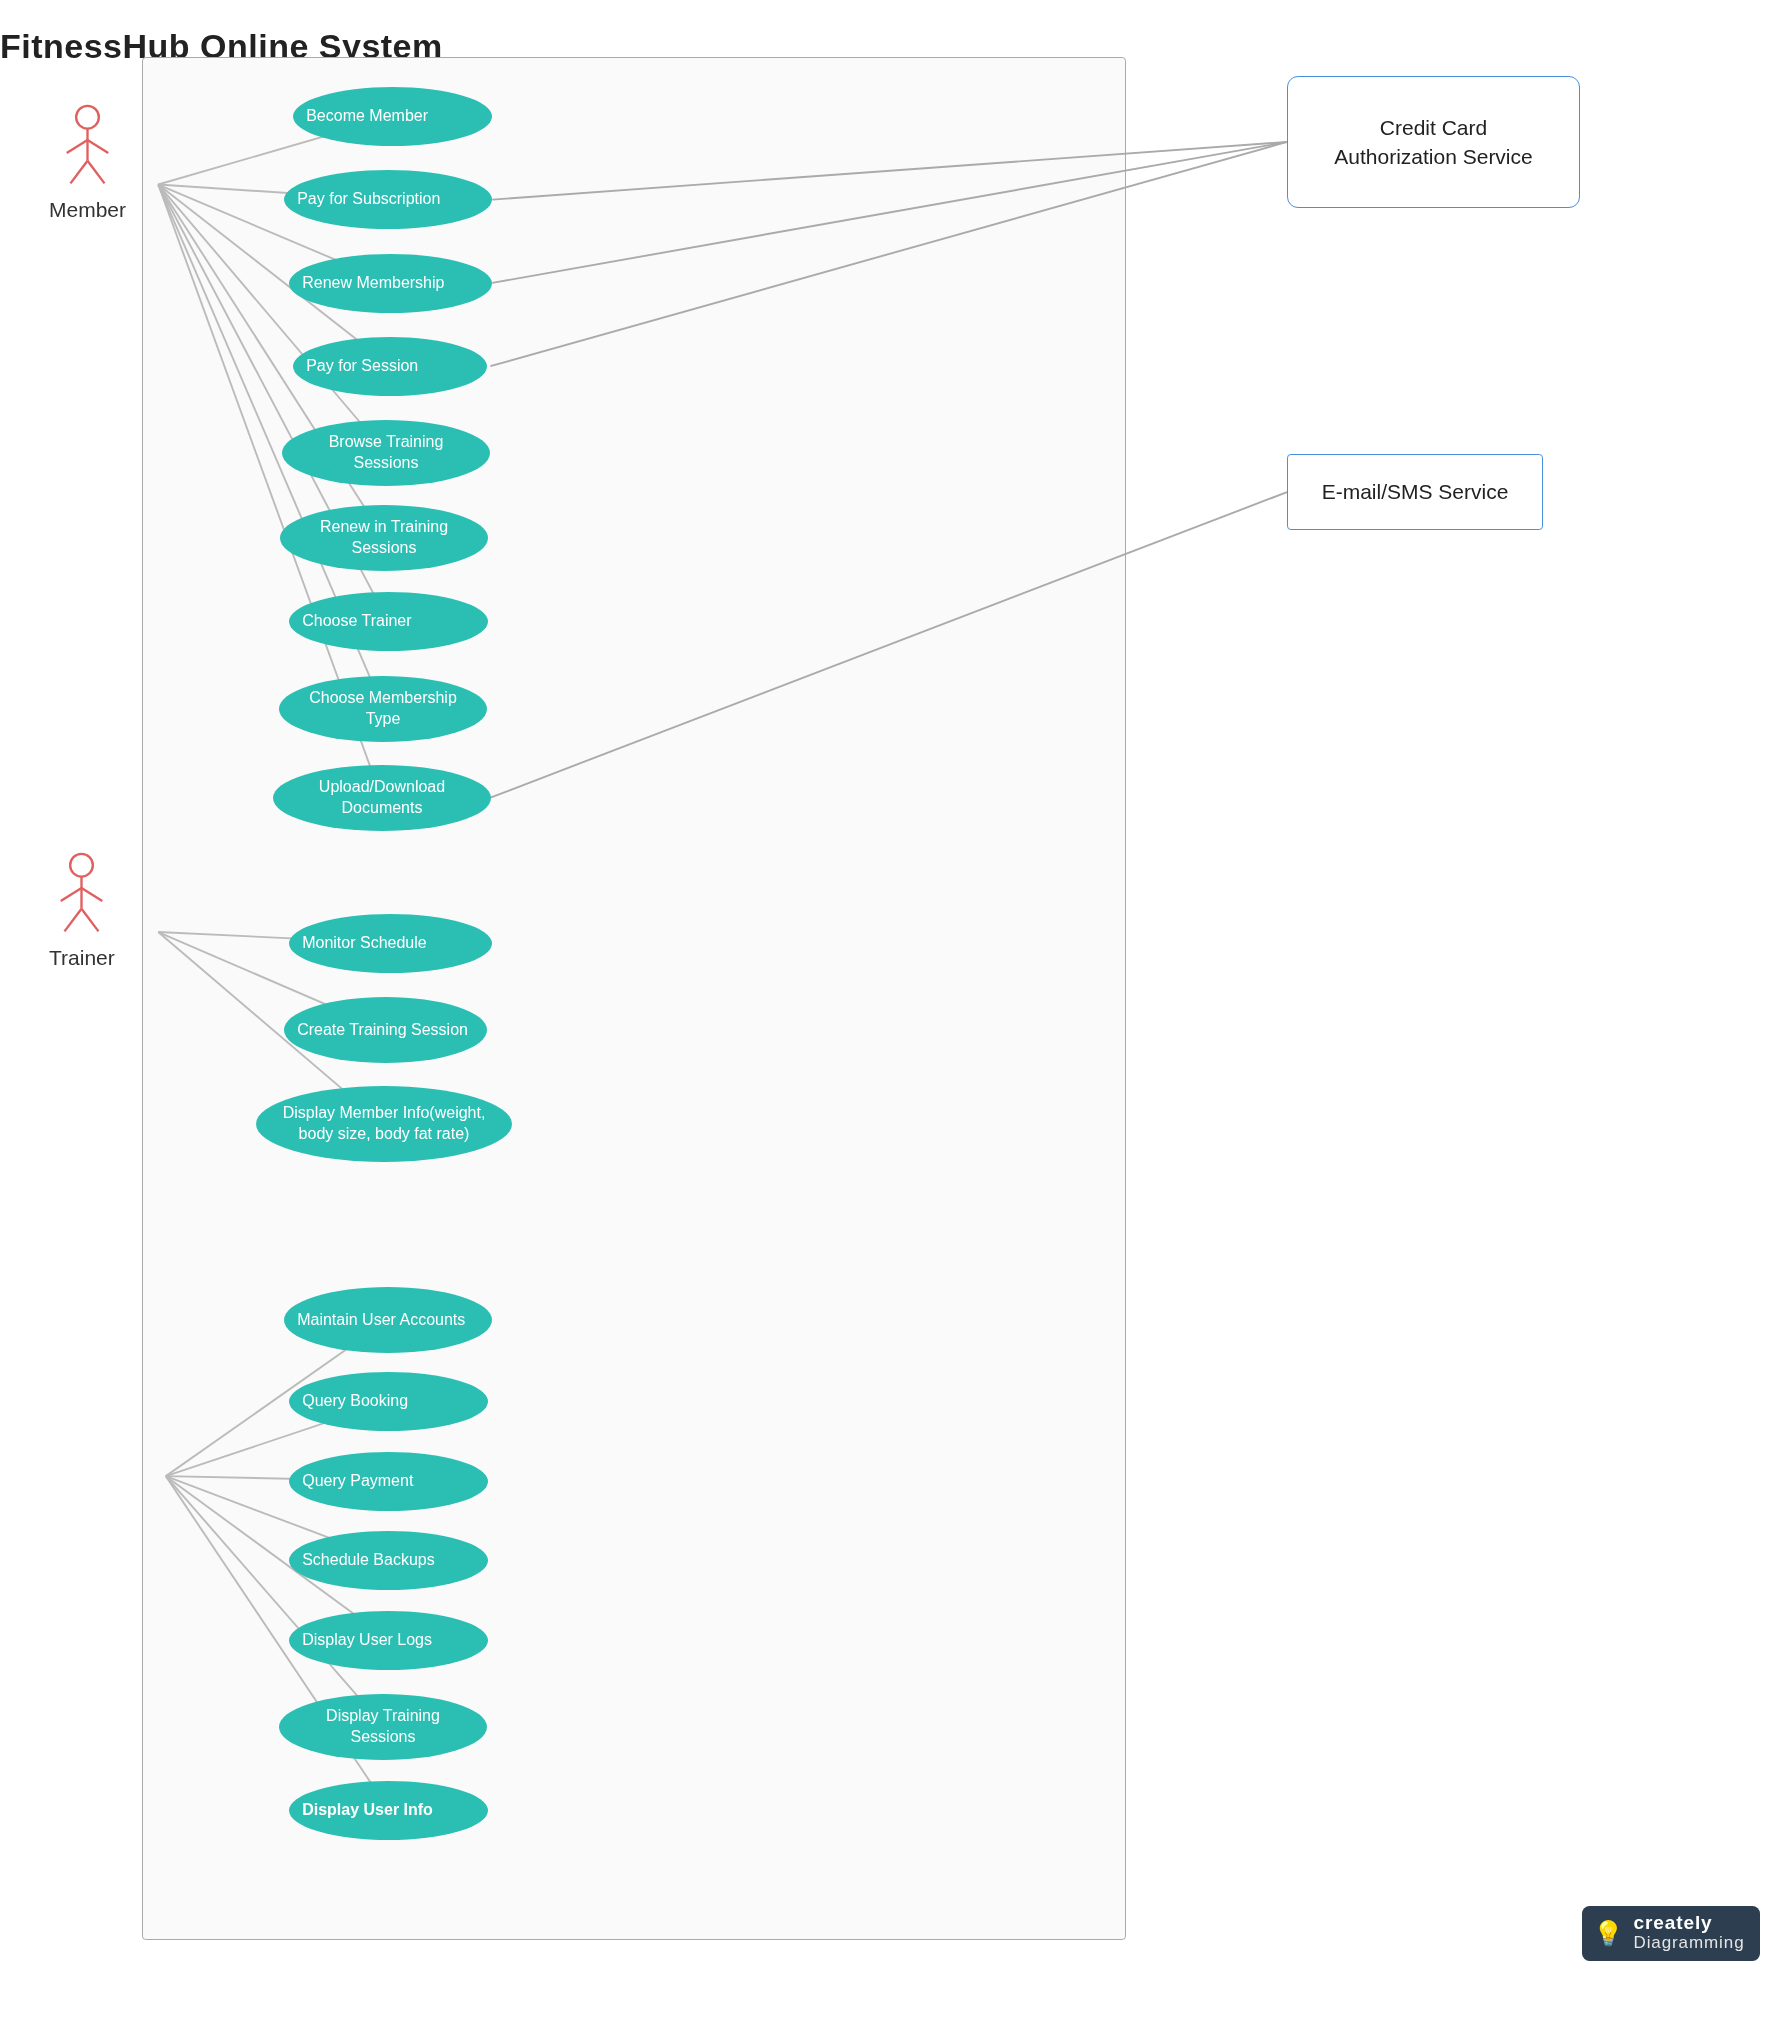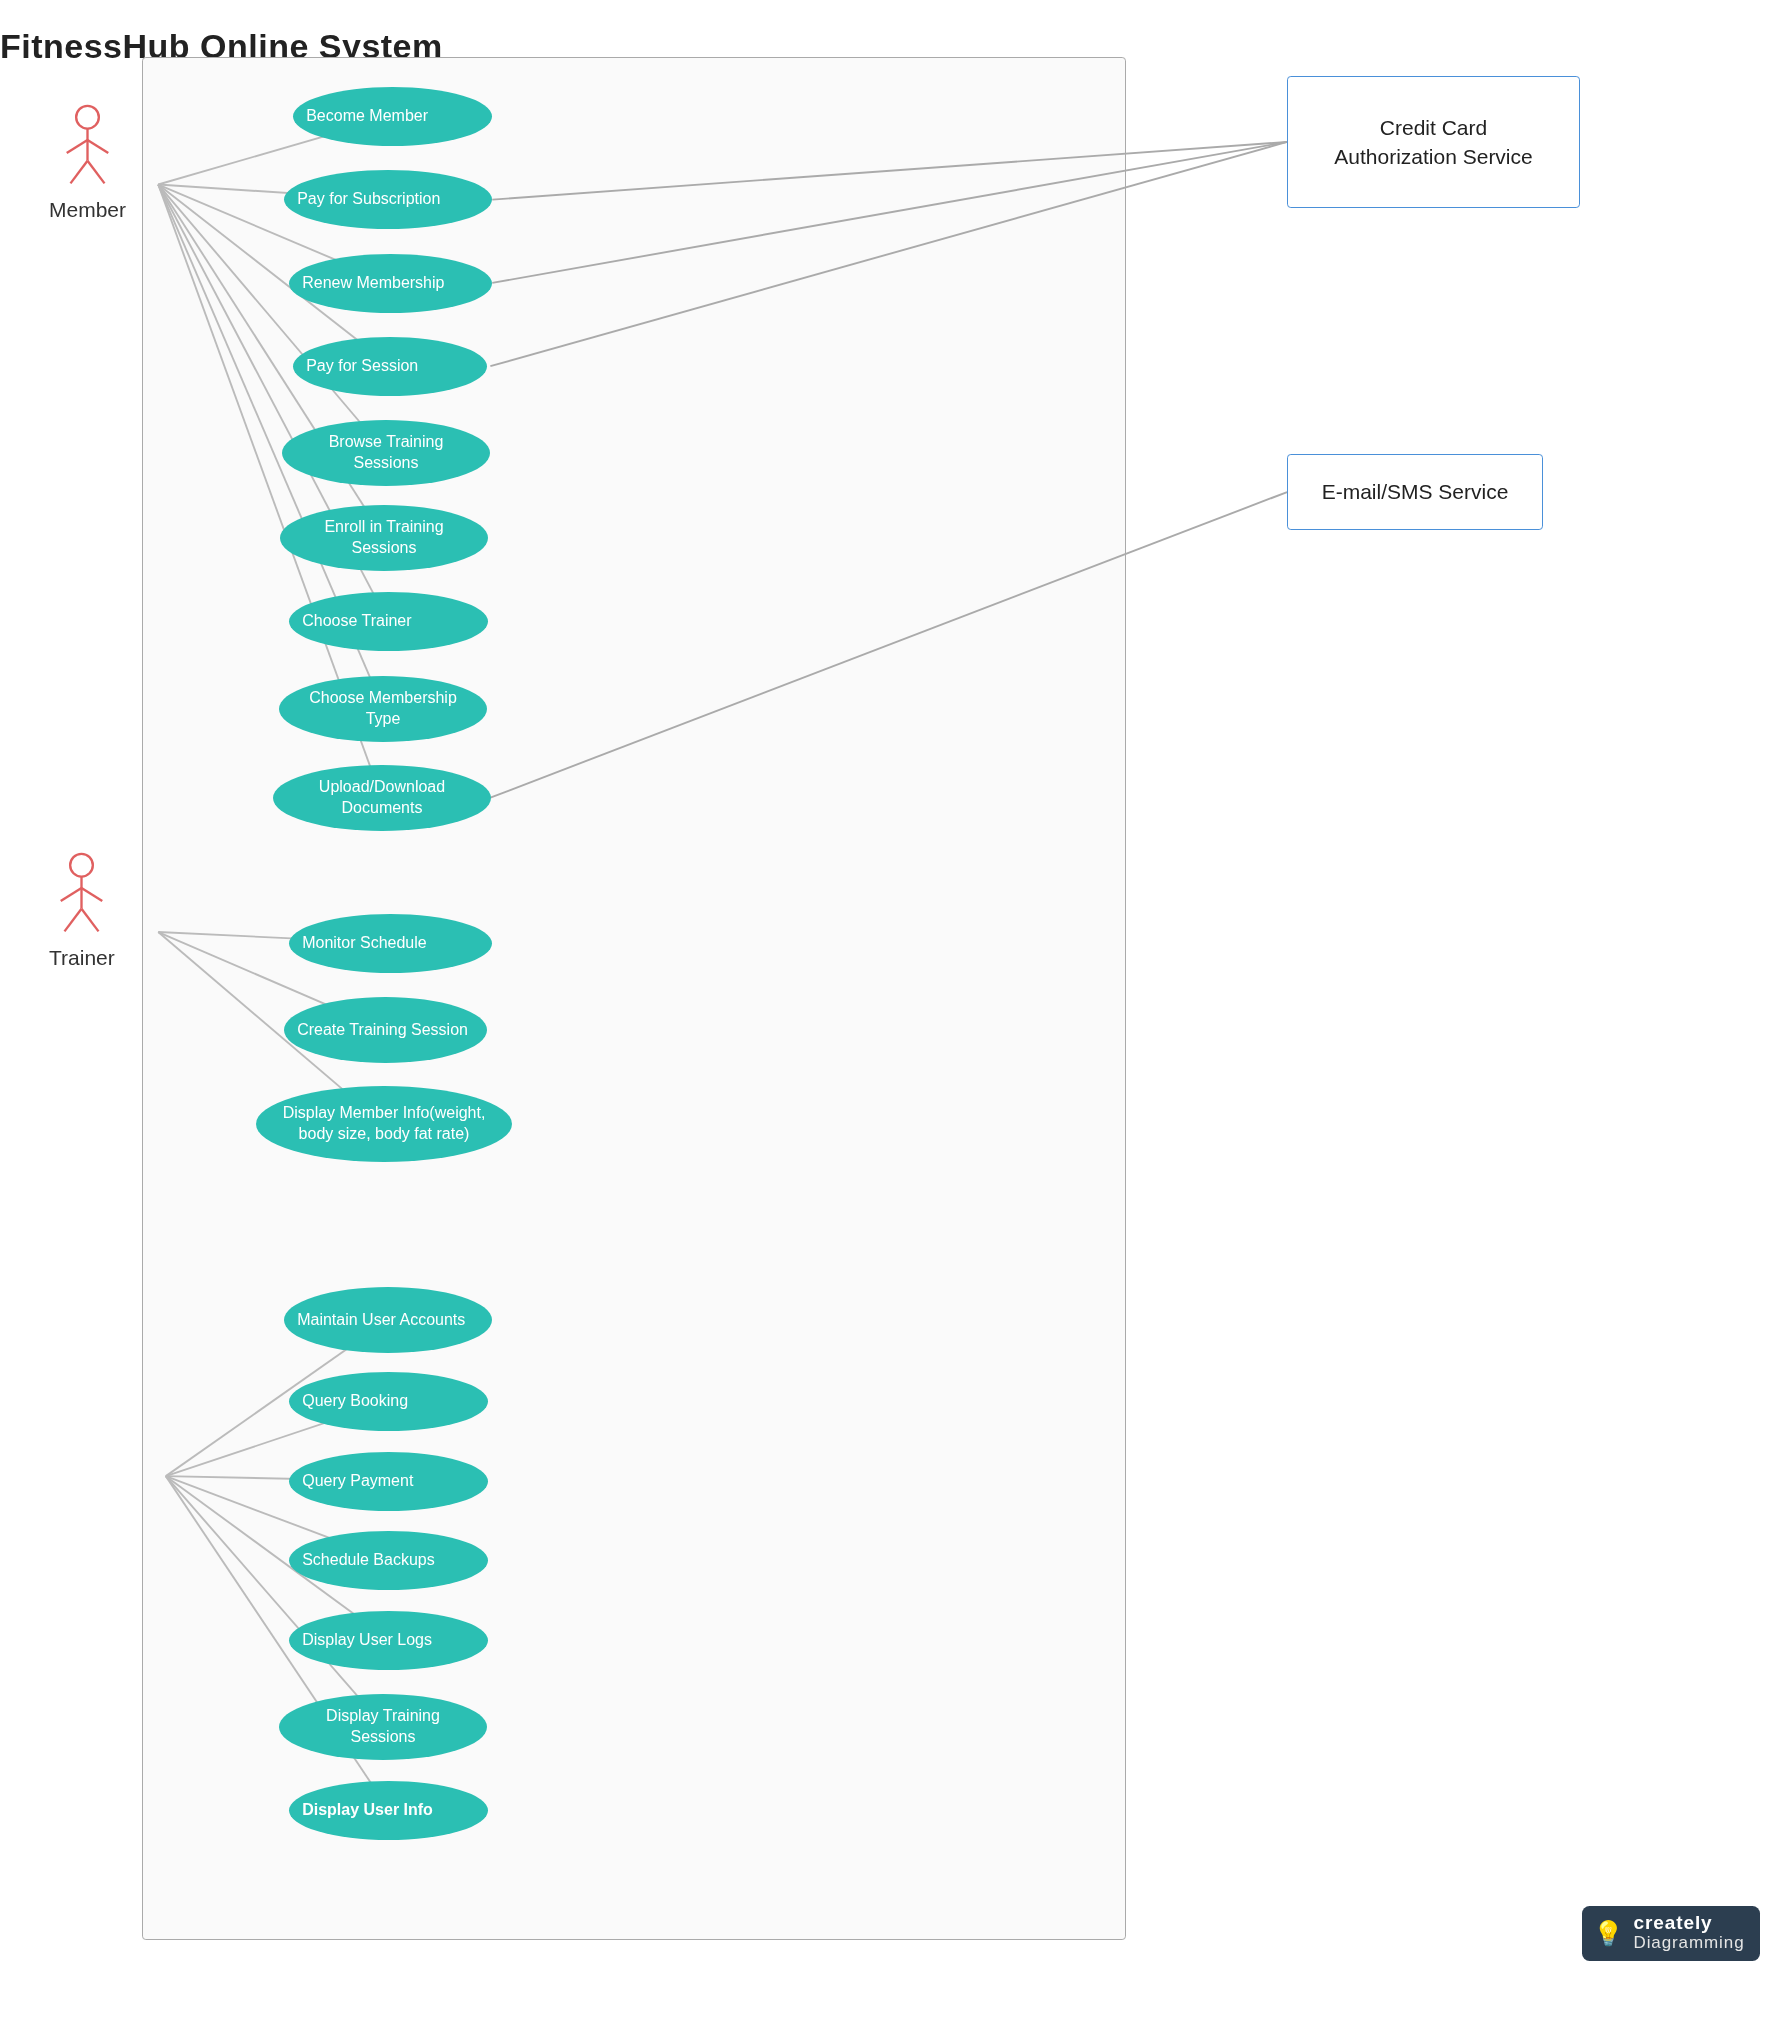--- a/index.html
+++ b/index.html
@@ -219,21 +219,21 @@
 
   <div class="use-case" style="left:293px; top:337px; width:194px; height:59px;">
     <span>Pay for Session</span>
   </div>
 
   <div class="use-case" style="left:282px; top:420px; width:208px; height:66px;">
     <span>Browse Training Sessions</span>
   </div>
 
   <div class="use-case" style="left:280px; top:505px; width:208px; height:66px;">
-    <span>Enroll in Training Sessions</span>
+    <span>Renew in Training Sessions</span>
   </div>
 
   <div class="use-case" style="left:289px; top:592px; width:199px; height:59px;">
     <span>Choose Trainer</span>
   </div>
 
   <div class="use-case" style="left:279px; top:676px; width:208px; height:66px;">
     <span>Choose Membership Type</span>
   </div>
 
@@ -274,21 +274,21 @@
   </div>
 
   <div class="use-case" style="left:279px; top:1694px; width:208px; height:66px;">
     <span>Display Training Sessions</span>
   </div>
 
   <div class="use-case" style="left:289px; top:1781px; width:199px; height:59px;font-weight:bold;">
     <span>Display User Info</span>
   </div>
 
-  <div class="service-box" style="left:1287px; top:76px; width:293px; height:132px;">
+  <div class="service-box" style="left:1287px; top:76px; width:293px; height:132px;border-radius:11px;">
     <span style="white-space:pre-line;">Credit Card
 Authorization Service</span>
   </div>
 
   <div class="service-box" style="left:1287px; top:454px; width:256px; height:76px;">
     <span>E-mail/SMS Service</span>
   </div>
 
   <div class="creately-logo">
     <span class="creately-bulb">💡</span>

